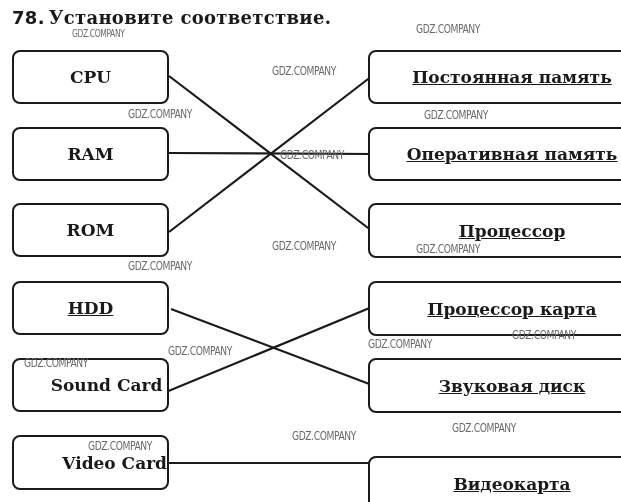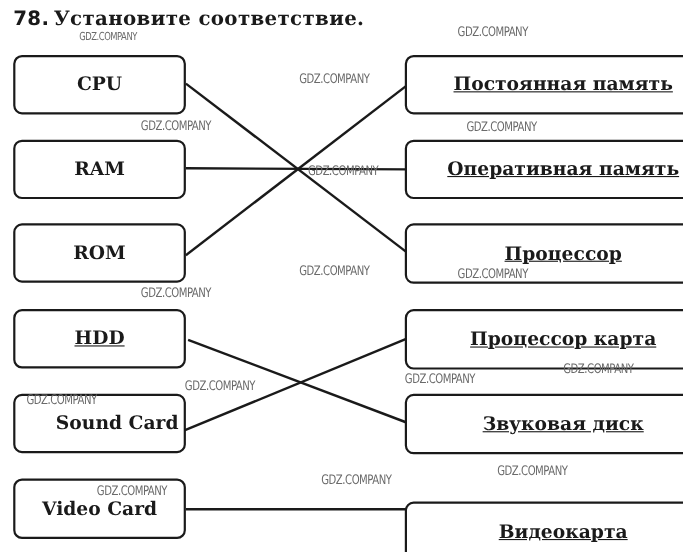--- a/index.html
+++ b/index.html
@@ -36,21 +36,21 @@
   </div>
 <div class="box left" style="top:203px;height:54px;text-align:right;">
     <span>ROM</span>
   </div>
 <div class="box left" style="top:281px;height:54px;text-decoration:underline;">
     <span>HDD</span>
   </div>
 <div class="box left" style="top:358px;height:54px;padding-left:32px;">
     <span>Sound Card</span>
   </div>
-<div class="box left" style="top:435px;height:55px;">
+<div class="box left" style="top:435px;height:55px;justify-content:flex-end;">
     <span>Video Card</span>
   </div>
 
 <div class="box right" style="top:50px;height:54px;">
     <span>Постоянная память</span>
   </div>
 <div class="box right" style="top:127px;height:54px;">
     <span>Оперативная память</span>
   </div>
 <div class="box right" style="top:203px;height:55px;">

